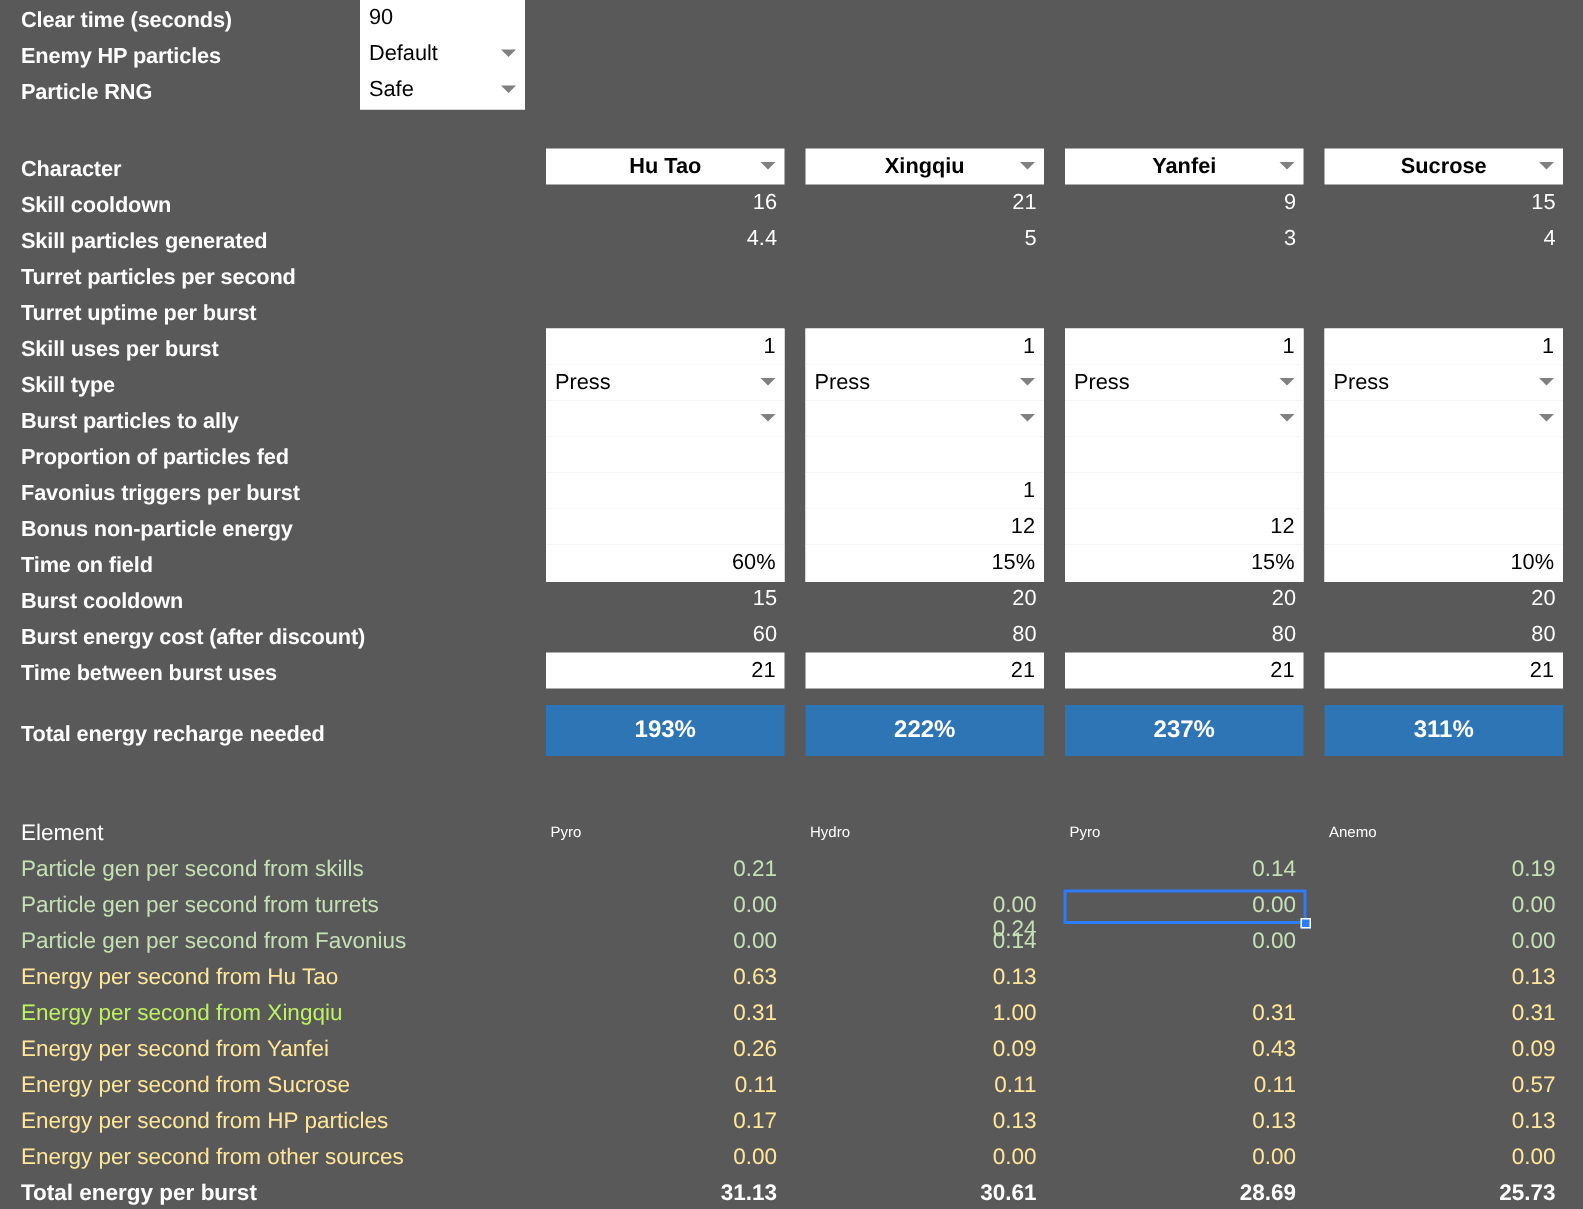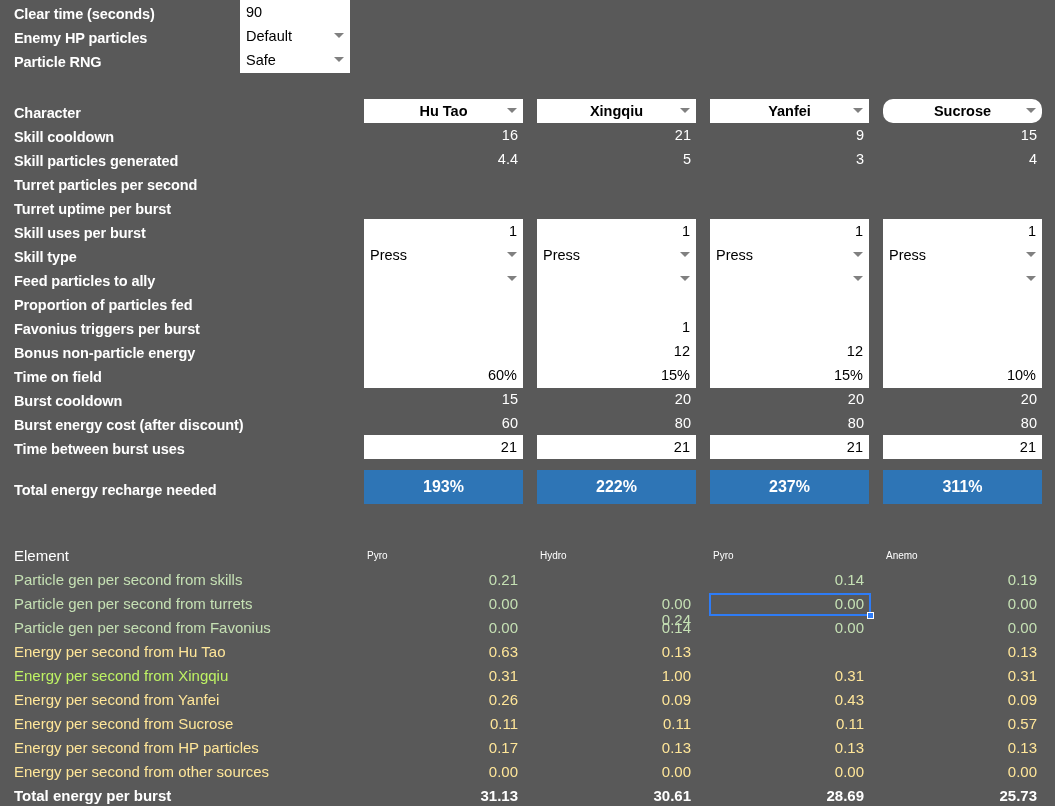--- a/index.html
+++ b/index.html
@@ -150,21 +150,21 @@
       <span class="v left">Safe</span>
       <span class="ddarrow"></span>
     </div>
     <div class="abs lbl lbl-left" style="left: 14px; top: 101px; height: 24px;">Character</div>
     <div class="abs lbl lbl-left" style="left: 14px; top: 125px; height: 24px;">Skill cooldown</div>
     <div class="abs lbl lbl-left" style="left: 14px; top: 149px; height: 24px;">Skill particles generated</div>
     <div class="abs lbl lbl-left" style="left: 14px; top: 173px; height: 24px;">Turret particles per second</div>
     <div class="abs lbl lbl-left" style="left: 14px; top: 197px; height: 24px;">Turret uptime per burst</div>
     <div class="abs lbl lbl-left" style="left: 14px; top: 221px; height: 24px;">Skill uses per burst</div>
     <div class="abs lbl lbl-left" style="left: 14px; top: 245px; height: 24px;">Skill type</div>
-    <div class="abs lbl lbl-left" style="left: 14px; top: 269px; height: 24px;">Feed particles to ally</div>
+    <div class="abs lbl lbl-left" style="left: 14px; top: 269px; height: 24px;">Burst particles to ally</div>
     <div class="abs lbl lbl-left" style="left: 14px; top: 293px; height: 24px;">Proportion of particles fed</div>
     <div class="abs lbl lbl-left" style="left: 14px; top: 317px; height: 24px;">Favonius triggers per burst</div>
     <div class="abs lbl lbl-left" style="left: 14px; top: 341px; height: 24px;">Bonus non-particle energy</div>
     <div class="abs lbl lbl-left" style="left: 14px; top: 365px; height: 24px;">Time on field</div>
     <div class="abs lbl lbl-left" style="left: 14px; top: 389px; height: 24px;">Burst cooldown</div>
     <div class="abs lbl lbl-left" style="left: 14px; top: 413px; height: 24px;">Burst energy cost (after discount)</div>
     <div class="abs lbl lbl-left" style="left: 14px; top: 437px; height: 24px;">Time between burst uses</div>
     <div class="abs lbl lbl-left" style="left: 14px; top: 478px; height: 24px;">Total energy recharge needed</div>
     <div class="abs wcell" style="left: 364px; top: 99px; width: 159px; height: 24px;">
       <span class="v center">Hu Tao</span>
@@ -288,21 +288,21 @@
     <div class="wsep" style="left: 710px; top: 363px; width: 159px; height: 1px;"></div>
     <div class="abs wcell" style="left: 710px; top: 363px; width: 159px; height: 25px; background: rgb(255, 255, 255);">
       <span class="v right">15%</span>
     </div>
     <div class="gval" style="left: 710px; top: 387px; width: 154px; height: 24px;">20</div>
     <div class="gval" style="left: 710px; top: 411px; width: 154px; height: 24px;">80</div>
     <div class="abs wcell" style="left: 710px; top: 435px; width: 159px; height: 24px; background: rgb(255, 255, 255);">
       <span class="v right">21</span>
     </div>
     <div class="abs bluebar" style="left: 710px; top: 470px; width: 159px; height: 34px;">237%</div>
-    <div class="abs wcell" style="left: 883px; top: 99px; width: 159px; height: 24px; border-radius: 10px;">
+    <div class="abs wcell" style="left: 883px; top: 99px; width: 159px; height: 24px;">
       <span class="v center">Sucrose</span>
       <span class="ddarrow"></span>
     </div>
     <div class="abs" style="left: 883px; top: 219px; width: 159px; height: 169px; background: rgb(255, 255, 255);"></div>
     <div class="gval" style="left: 883px; top: 123px; width: 154px; height: 24px;">15</div>
     <div class="gval" style="left: 883px; top: 147px; width: 154px; height: 24px;">4</div>
     <div class="gval" style="left: 883px; top: 171px; width: 154px; height: 24px;"></div>
     <div class="gval" style="left: 883px; top: 195px; width: 154px; height: 24px;"></div>
     <div class="abs wcell" style="left: 883px; top: 219px; width: 159px; height: 24px; background: rgb(255, 255, 255);">
       <span class="v right">1</span>

